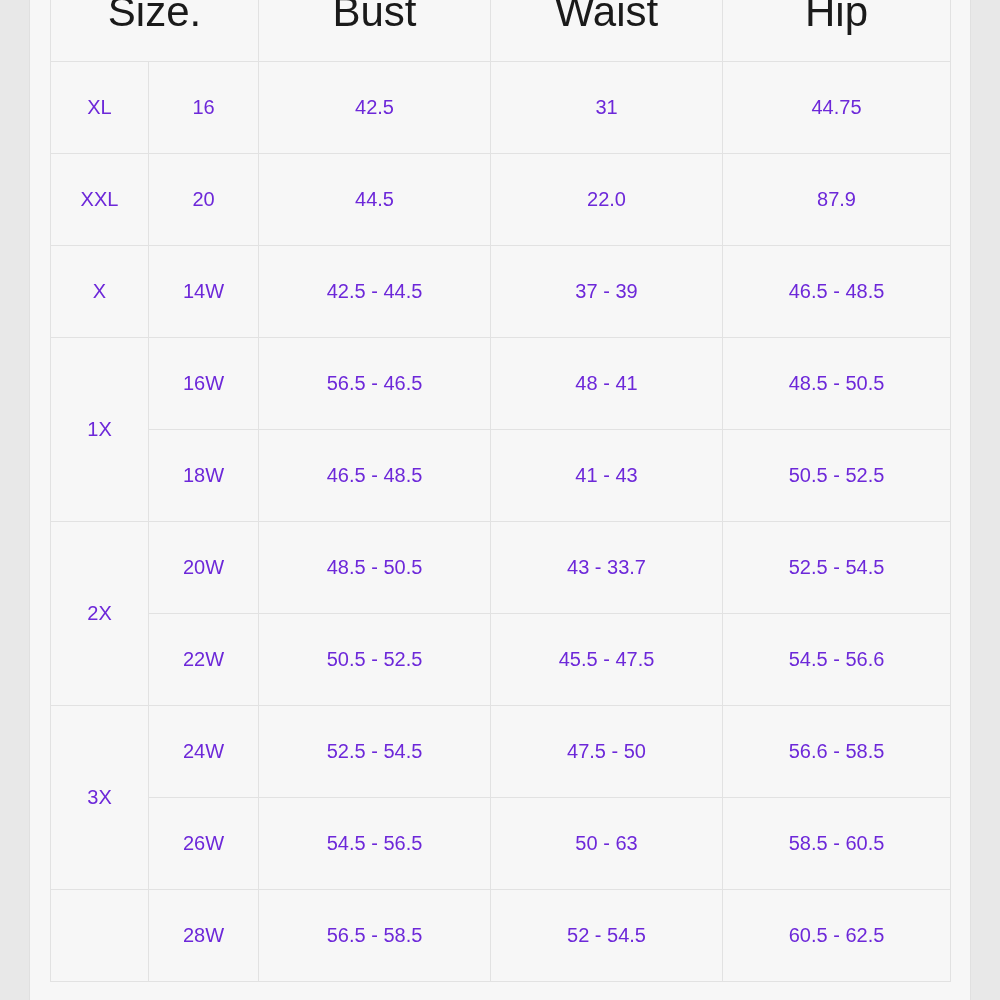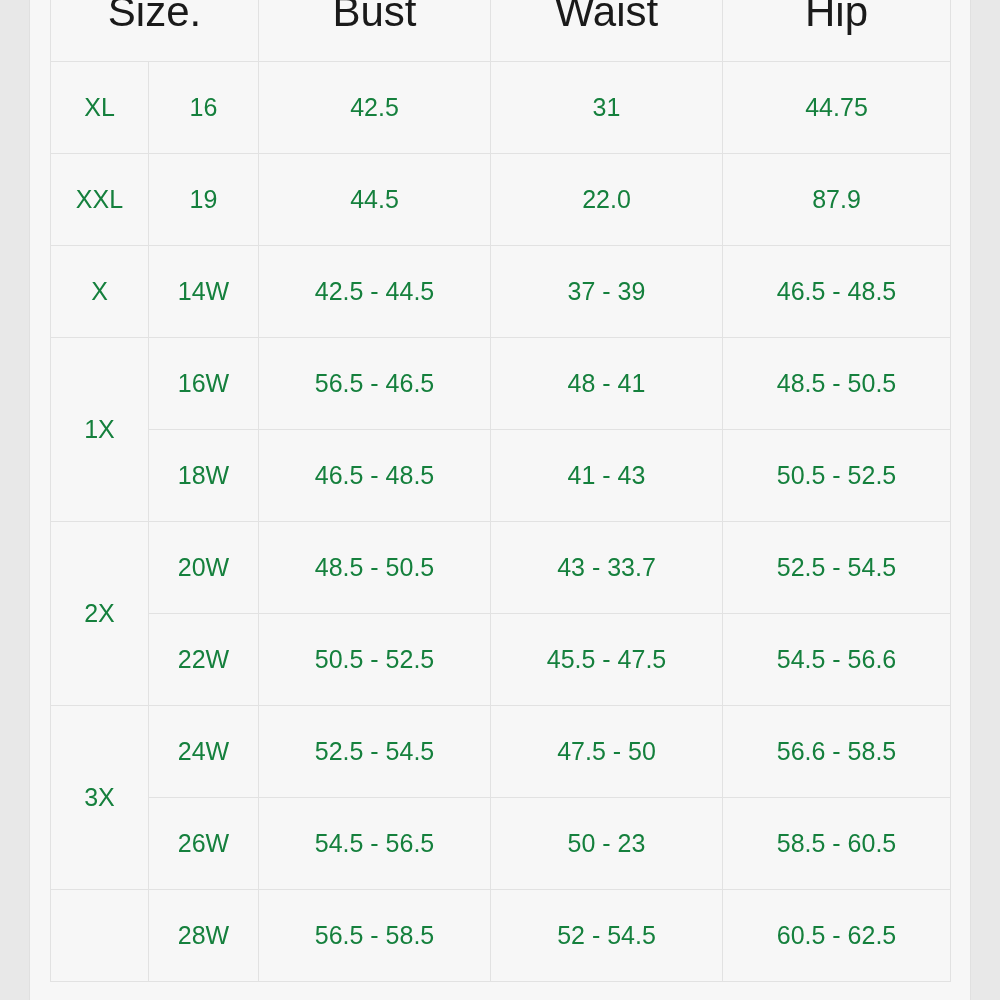--- a/index.html
+++ b/index.html
@@ -44,23 +44,23 @@
     border-collapse: collapse;
     width: 900px;
     table-layout: fixed;
     background: #f7f7f7;
   }
   table.size-chart td,
   table.size-chart th {
     border: 1px solid #e2e2e2;
     text-align: center;
     vertical-align: middle;
-    color: #15803d;
+    color: #6d28d9;
     font-weight: normal;
-    font-size: 25px;
+    font-size: 20px;
     height: 91px;
     padding: 0;
   }
   table.size-chart col.c-size  { width: 98px; }
   table.size-chart col.c-num   { width: 110px; }
   table.size-chart col.c-bust  { width: 232px; }
   table.size-chart col.c-waist { width: 232px; }
   table.size-chart col.c-hip   { width: 228px; }
 
   
@@ -103,21 +103,21 @@
           </tr>
         <tr>
               <td class="merged-label" rowspan="1">XL</td>
               <td>16</td>
               <td>42.5</td>
               <td>31</td>
               <td>44.75</td>
             </tr>
             <tr>
               <td class="merged-label" rowspan="1">XXL</td>
-              <td>19</td>
+              <td>20</td>
               <td>44.5</td>
               <td>22.0</td>
               <td>87.9</td>
             </tr>
             <tr>
               <td class="merged-label" rowspan="1">X</td>
               <td>14W</td>
               <td>42.5 - 44.5</td>
               <td>37 - 39</td>
               <td>46.5 - 48.5</td>
@@ -151,21 +151,21 @@
             <tr>
               <td class="merged-label" rowspan="2">3X</td>
               <td>24W</td>
               <td>52.5 - 54.5</td>
               <td>47.5 - 50</td>
               <td>56.6 - 58.5</td>
             </tr>
             <tr>
               <td>26W</td>
               <td>54.5 - 56.5</td>
-              <td>50 - 23</td>
+              <td>50 - 63</td>
               <td>58.5 - 60.5</td>
             </tr>
             <tr>
               <td class="merged-label" rowspan="1"></td>
               <td>28W</td>
               <td>56.5 - 58.5</td>
               <td>52 - 54.5</td>
               <td>60.5 - 62.5</td>
             </tr>
           </tbody>

